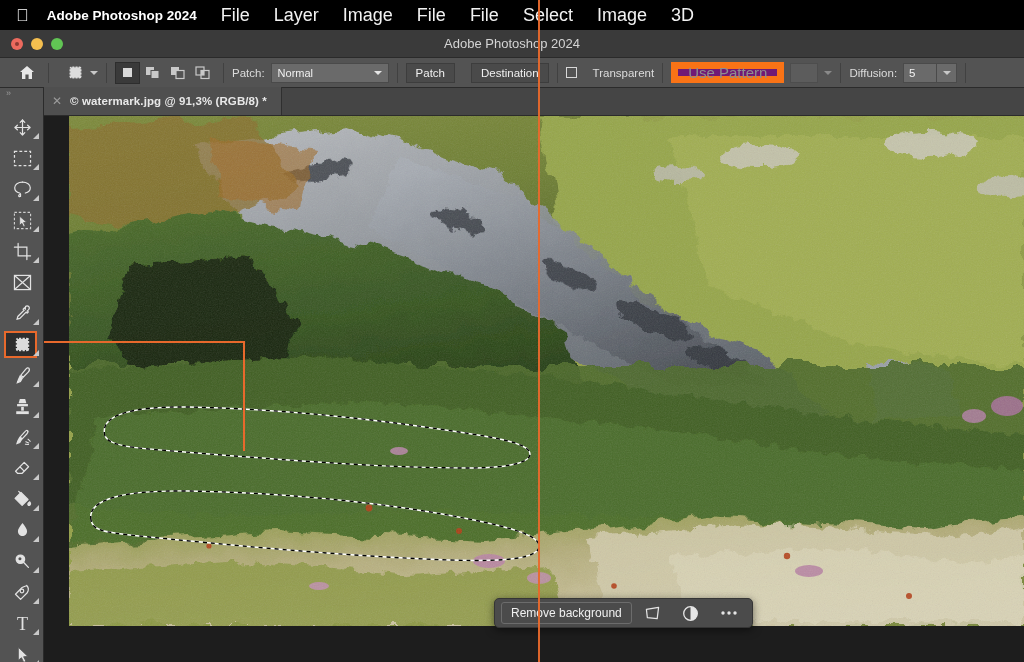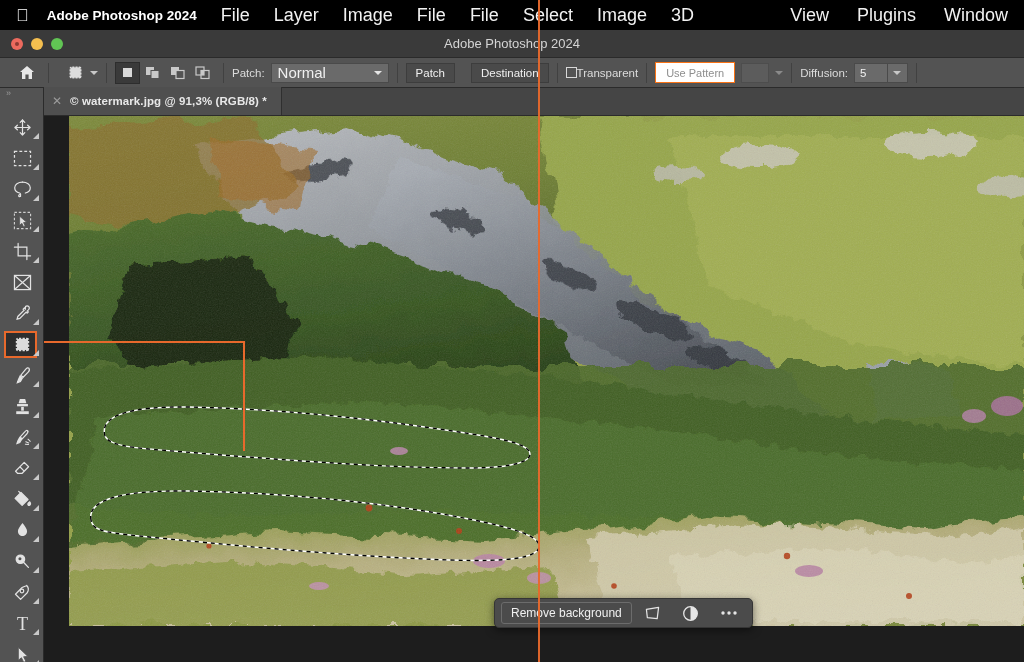--- a/index.html
+++ b/index.html
@@ -54,30 +54,30 @@
   .caret { width:0;height:0;border-left:4px solid transparent;border-right:4px solid transparent;
     border-top:4px solid #c8c8c8; }
   .selmodes { display:flex; }
   .selmode { width:25px; height:22px; display:flex; align-items:center; justify-content:center;
     background:#535353; }
   .selmode.active { background:#3a3a3a; border:1px solid #2d2d2d; }
   .ob-label { color:#dcdcdc; margin-right:6px; font-size:11.5px; }
   .ob-select {
     background:#6a6a6a; border:1px solid #4a4a4a; color:#f0f0f0;
     height:20px; display:flex; align-items:center; padding:0 6px;
-    font-size:15px; min-width:118px; justify-content:space-between;
+    font-size:11px; min-width:118px; justify-content:space-between;
   }
   .ob-select .caret { border-top-color:#e5e5e5; }
   .segbtn { background:#4a4a4a; border:1px solid #3d3d3d; color:#f0f0f0;
     height:20px; padding:0 9px; display:flex; align-items:center; font-size:11.5px; }
   .segbtn + .segbtn { margin-left:16px; }
-  .chk { display:flex; align-items:center; gap:0; }
+  .chk { display:flex; align-items:center; gap:16px; }
   .chkbox { width:11px; height:11px; border:1px solid #d8d8d8; background:#535353; }
-  .btn-disabled { background:#ffffff; border:1px solid #f97316; color:#8e8e8e;
-    height:21px; padding:0 10px; display:flex; align-items:center; font-size:11px; }
+  .btn-disabled { background:#701a75; border:7px solid #f97316; color:#8e8e8e;
+    height:21px; padding:0 10px; display:flex; align-items:center; font-size:15px; }
   .swatch-disabled { width:28px; height:20px; background:#5c5c5c; border:1px solid #4d4d4d; }
   .caret-dis { border-top-color:#8a8a8a; }
   .num-field { background:#6a6a6a; border:1px solid #4a4a4a; color:#f2f2f2;
     height:20px; width:34px; display:flex; align-items:center; padding-left:5px; font-size:11.5px; }
   .num-caret { background:#6a6a6a; border:1px solid #4a4a4a; border-left:none; height:20px;
     width:20px; display:flex; align-items:center; justify-content:center; }
 
   
   #tabbar {
     position:absolute; left:44px; top:58px; width:980px; height:28px;
@@ -154,25 +154,20 @@
   <span class="apple-logo"></span>
   <span class="mb-app">Adobe Photoshop 2024</span>
   <span class="mb-item">File</span>
   <span class="mb-item">Layer</span>
   <span class="mb-item">Image</span>
   <span class="mb-item">File</span>
   <span class="mb-item">File</span>
   <span class="mb-item">Select</span>
   <span class="mb-item">Image</span>
   <span class="mb-item">3D</span>
-  <span id="macbar-right">
-    <span class="mb-item">View</span>
-    <span class="mb-item">Plugins</span>
-    <span class="mb-item">Window</span>
-  </span>
 </div>
 
 <div id="appwin">
 
   <div id="titlebar">
     <div class="traffic">
       <span class="tl red"></span>
       <span class="tl yellow"></span>
       <span class="tl green"></span>
     </div>

